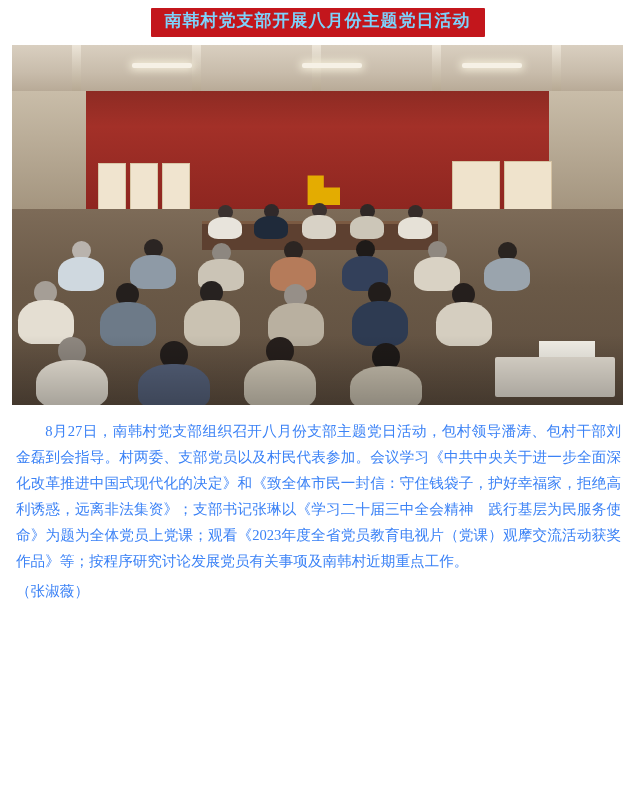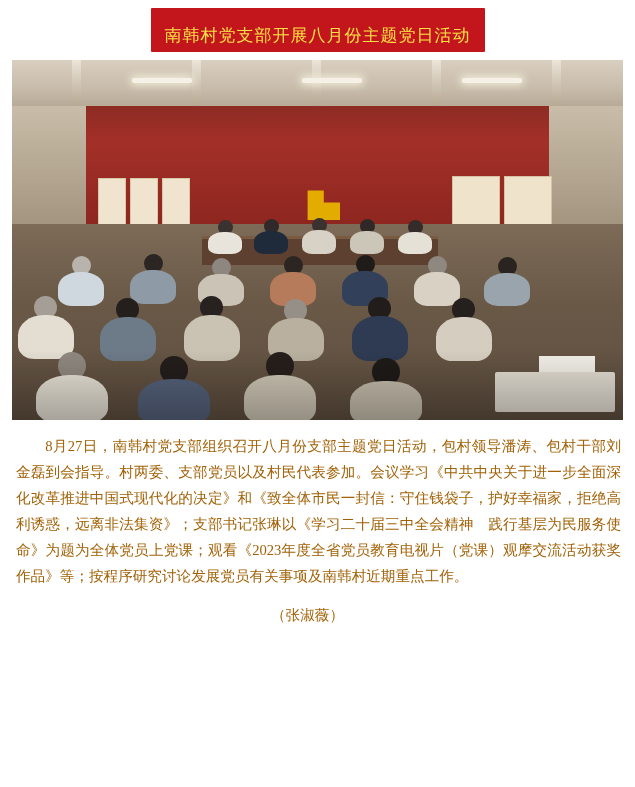--- a/index.html
+++ b/index.html
@@ -22,25 +22,25 @@
   }
 
   
   .title-wrap {
     padding: 8px 0 6px 0;
     text-align: center;
   }
   .title-banner {
     display: inline-block;
     background: #c3161c;
-    color: #fde047;
+    color: #7dd3fc;
     font-size: 17px;
-    font-weight: normal;
+    font-weight: bold;
     letter-spacing: 1px;
-    padding: 18px 14px 6px 14px;
+    padding: 3px 14px 6px 14px;
     line-height: 1.2;
     border-radius: 1px;
   }
 
   
   .photo {
     position: relative;
     width: 611px;
     height: 360px;
     margin: 2px auto 0 auto;
@@ -120,31 +120,31 @@
   .ph-shadow {
     position: absolute; left: 0; bottom: 0; width: 100%; height: 70px;
     background: linear-gradient(180deg, rgba(0,0,0,0) 0%, rgba(0,0,0,.28) 100%);
   }
 
   
   .article {
     padding: 14px 14px 0 16px;
     font-size: 14.6px;
     line-height: 1.78;
-    color: #a16207;
+    color: #3b82f6;
     text-align: justify;
     font-family: "Liberation Serif", serif;
   }
   .article p {
     margin: 0 0 2px 0;
     text-indent: 2em;
   }
   .signature {
-    margin-top: 13px;
-    text-align: center;
+    margin-top: 4px;
+    text-align: left;
     padding-right: 22px;
     font-size: 14.6px;
     font-family: "Liberation Serif", serif;
   }
 </style>
 </head>
 <body>
 
 <div class="page">
 

